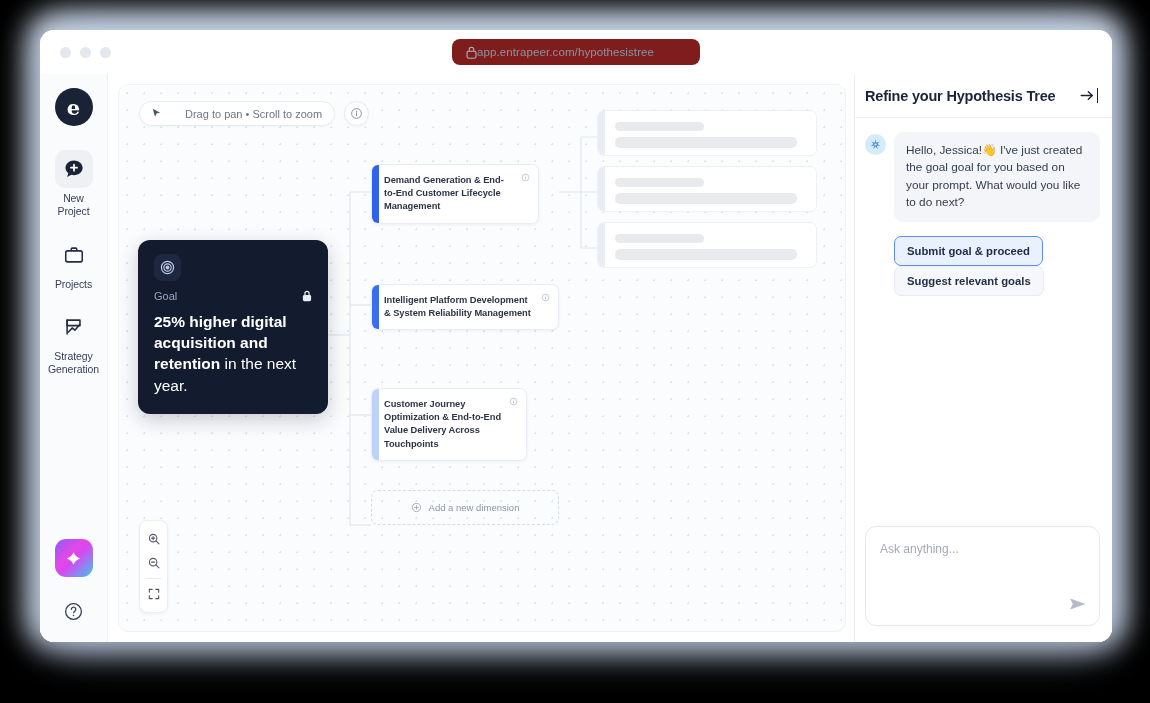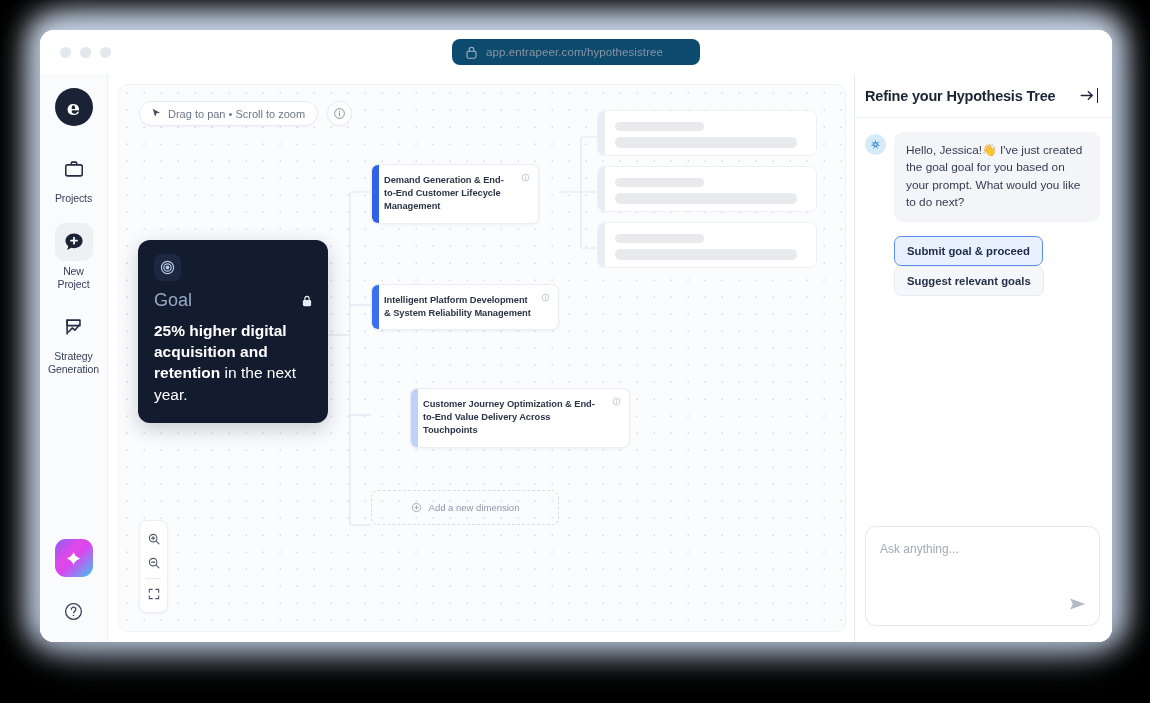--- a/index.html
+++ b/index.html
@@ -43,22 +43,22 @@
     height: 44px; background: #ffffff;
     display: flex; align-items: center;
     position: relative;
   }
   .dots { display: flex; gap: 9px; margin-left: 20px; }
   .dot { width: 11px; height: 11px; border-radius: 50%; background: #e3e7ee; }
   .urlbar {
     position: absolute; left: 50%; transform: translateX(-50%);
     top: 9px;
     width: 248px; height: 26px;
-    background: #0c4a6e; border-radius: 8px;
-    display: flex; align-items: center; gap: 9px;
+    background: #7f1d1d; border-radius: 8px;
+    display: flex; align-items: center; 
     padding: 0 14px;
   }
   .urlbar .lock { width: 11px; height: 13px; flex: 0 0 auto; }
   .url-text { font-size: 11.5px; color: #8b93a3; letter-spacing: .1px; }
 
   
   .app { display: flex; height: 568px; background: #ffffff; }
 
   
   .rail {
@@ -104,21 +104,21 @@
     background-color: #fbfcfe;
     background-image: radial-gradient(#dde3ec 1px, transparent 1px);
     background-size: 17px 17px;
     border-radius: 10px;
     border: 1px solid #f0f2f6;
     overflow: hidden;
   }
   .toolbar { position: absolute; left: 20px; top: 16px; display: flex; gap: 9px; z-index: 6; }
   .pill {
     height: 25px; background: #fff; border: 1px solid #e8ebf1; border-radius: 13px;
-    display: flex; align-items: center; gap: 7px; padding: 0 12px;
+    display: flex; align-items: center; gap: 24px; padding: 0 12px;
     font-size: 11px; color: #6c7688; box-shadow: 0 1px 2px rgba(20,30,60,.04);
     cursor: pointer;
   }
   .iconbtn-round {
     width: 25px; height: 25px; border-radius: 50%;
     background: #fff; border: 1px solid #e8ebf1;
     display: flex; align-items: center; justify-content: center;
     box-shadow: 0 1px 2px rgba(20,30,60,.04); cursor: pointer;
   }
 
@@ -129,21 +129,21 @@
     background: #131b2e; border-radius: 12px;
     padding: 14px 16px 18px 16px;
     box-shadow: 0 6px 20px rgba(15,23,45,.22);
     z-index: 5;
   }
   .goal-ico {
     width: 27px; height: 27px; border-radius: 8px; background: #1d2740;
     display: flex; align-items: center; justify-content: center; margin-bottom: 9px;
   }
   .goal-row { display: flex; align-items: center; justify-content: space-between; }
-  .goal-label { font-size: 18px; color: #98a8c4; }
+  .goal-label { font-size: 11px; color: #98a8c4; }
   .goal-text {
     margin-top: 9px; font-size: 15.5px; line-height: 1.37; color: #ffffff;
   }
   .goal-text b { font-weight: bold; }
 
   
   .node {
     position: absolute; background: #ffffff;
     border: 1px solid #eaedf3; border-radius: 7px;
     padding: 9px 24px 9px 12px;
@@ -254,41 +254,41 @@
         </svg>
         <span class="url-text">app.entrapeer.com/hypothesistree</span>
       </div>
     </div>
 
     <div class="app">
 
       <div class="rail">
         <div class="brand">e</div>
 
+        <div class="rail-item active">
+          <div class="rail-ico">
+            <svg width="22" height="22" viewBox="0 0 24 24">
+              <path d="M12 2.6c5.2 0 9.4 3.6 9.4 8.1s-4.2 8.1-9.4 8.1c-1 0-2-.14-2.9-.4l-4.6 2.2 1.3-3.9c-1.9-1.5-3.1-3.6-3.1-6C2.7 6.2 6.9 2.6 12 2.6z" fill="#1b2336"></path>
+              <path d="M12 7.3v6.6M8.7 10.6h6.6" stroke="#fff" stroke-width="1.9" stroke-linecap="round"></path>
+            </svg>
+          </div>
+          <div class="rail-label">
+            <span>New</span><br>
+            <span>Project</span>
+          </div>
+        </div>
+
         <div class="rail-item">
           <div class="rail-ico">
             <svg width="22" height="22" viewBox="0 0 24 24" fill="none" stroke="#232c42" stroke-width="1.7">
               <rect x="3" y="7.5" width="18" height="12" rx="2"></rect>
               <path d="M9 7.5V5.6c0-.6.5-1.1 1.1-1.1h3.8c.6 0 1.1.5 1.1 1.1v1.9"></path>
             </svg>
           </div>
           <div class="rail-label">Projects</div>
-        </div>
-
-        <div class="rail-item active">
-          <div class="rail-ico">
-            <svg width="22" height="22" viewBox="0 0 24 24">
-              <path d="M12 2.6c5.2 0 9.4 3.6 9.4 8.1s-4.2 8.1-9.4 8.1c-1 0-2-.14-2.9-.4l-4.6 2.2 1.3-3.9c-1.9-1.5-3.1-3.6-3.1-6C2.7 6.2 6.9 2.6 12 2.6z" fill="#1b2336"></path>
-              <path d="M12 7.3v6.6M8.7 10.6h6.6" stroke="#fff" stroke-width="1.9" stroke-linecap="round"></path>
-            </svg>
-          </div>
-          <div class="rail-label">
-            <span>New</span><br>
-            <span>Project</span>
-          </div>
         </div>
 
         <div class="rail-item">
           <div class="rail-ico">
             <svg width="22" height="22" viewBox="0 0 24 24" fill="none" stroke="#232c42" stroke-width="1.7" stroke-linecap="round" stroke-linejoin="round">
               <path d="M4.5 4.5h14v6h-14z"></path>
               <path d="M4.5 4.5v15"></path>
               <path d="M6 17.5l4-4.5 3 2.5 5-6"></path>
             </svg>
           </div>
@@ -381,21 +381,21 @@
 
           <div class="node b2" style="left:252px; top:199px; width:188px;">
             <div class="node-text">Intelligent Platform Development &amp; System Reliability Management</div>
             <svg class="node-info" width="9" height="9" viewBox="0 0 24 24" fill="none" stroke="#b4bcc9" stroke-width="2">
               <circle cx="12" cy="12" r="9"></circle>
               <path d="M12 11v5.5" stroke-linecap="round"></path>
               <circle cx="12" cy="7.4" r="1.3" fill="#b4bcc9" stroke="none"></circle>
             </svg>
           </div>
 
-          <div class="node b3" style="left:252px; top:303px; width:220px;margin-left:39px;">
+          <div class="node b3" style="left:252px; top:303px; width:156px;">
             <div class="node-text">Customer Journey Optimization &amp; End-to-End Value Delivery Across Touchpoints</div>
             <svg class="node-info" width="9" height="9" viewBox="0 0 24 24" fill="none" stroke="#b4bcc9" stroke-width="2">
               <circle cx="12" cy="12" r="9"></circle>
               <path d="M12 11v5.5" stroke-linecap="round"></path>
               <circle cx="12" cy="7.4" r="1.3" fill="#b4bcc9" stroke="none"></circle>
             </svg>
           </div>
 
           <div class="add-node" style="left:252px; top:405px; width:188px; height:35px;">
             <svg width="11" height="11" viewBox="0 0 24 24" fill="none" stroke="#9aa3b4" stroke-width="1.8">

